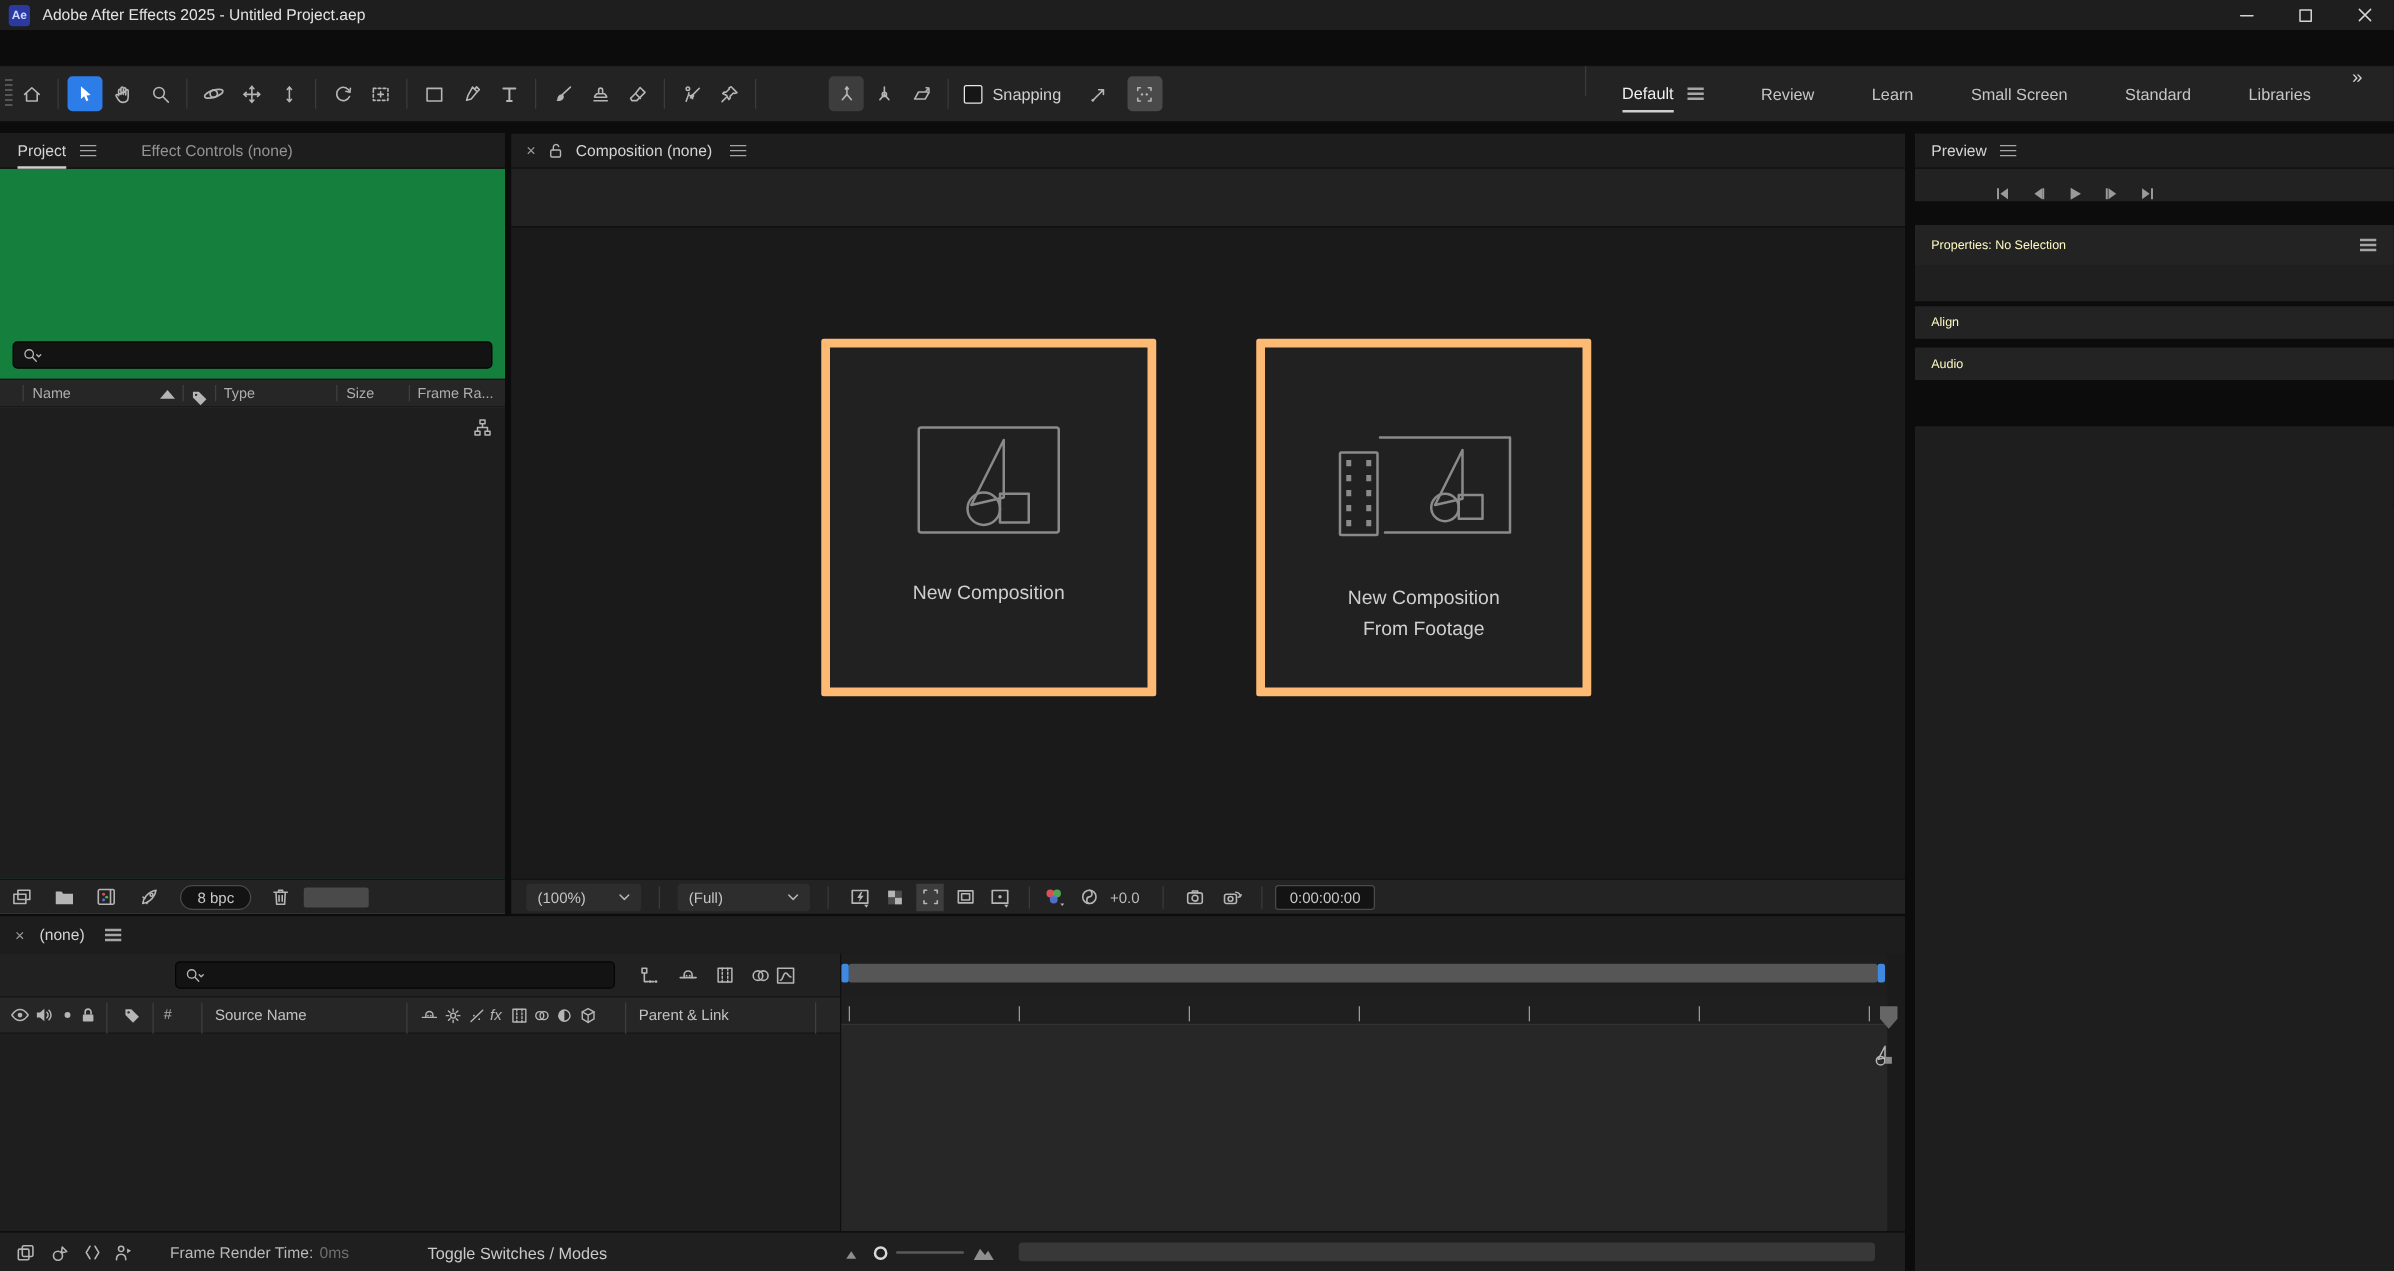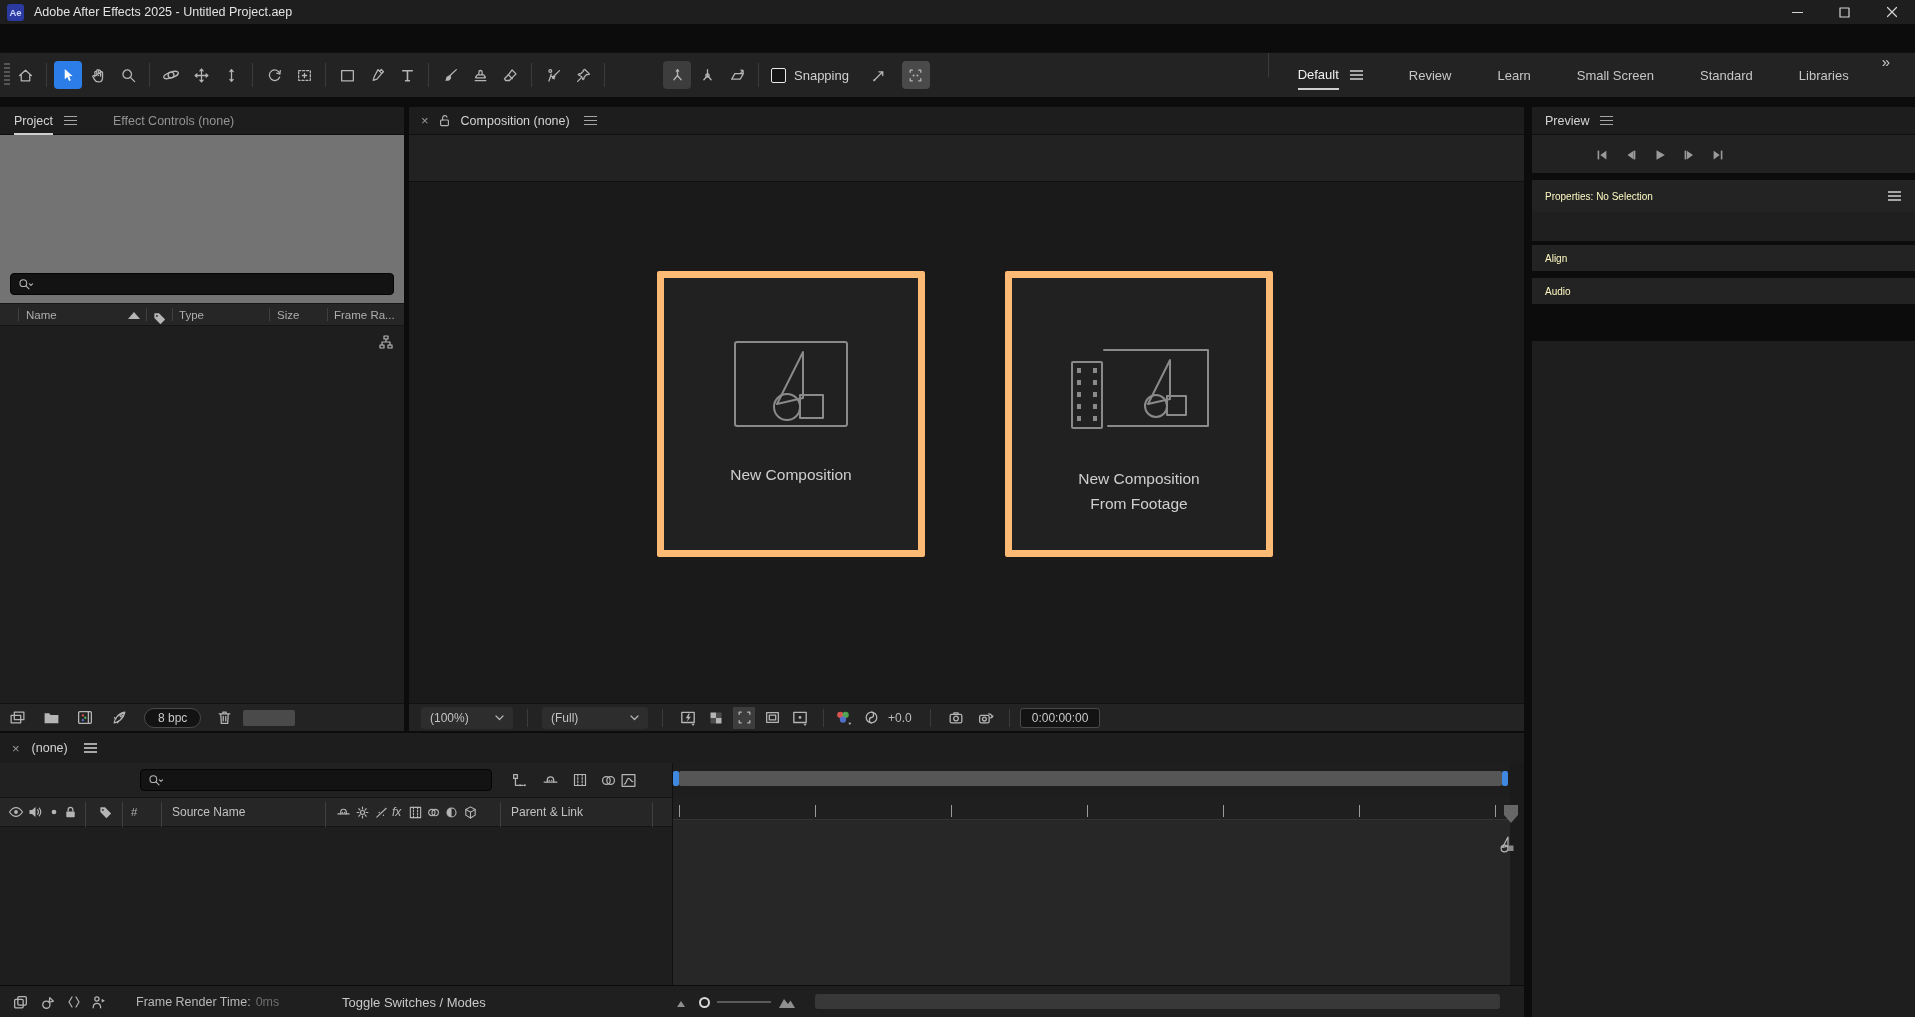--- a/index.html
+++ b/index.html
@@ -38,21 +38,21 @@
   .snaplabel{font-size:13px;color:#d0d0d0;margin-left:8px}
   .workspaces{margin-left:auto;display:flex;align-items:flex-start;height:100%;padding-right:16px}
   .ws{padding:0 23px;font-size:13px;color:#c6c6c6;display:flex;align-items:center;height:100%}
   .ws-active{color:#f0f0f0}
   .ws-active .wslbl{border-bottom:2px solid #cfcfcf;padding:6px 0}
   .ws .hmb{margin-left:11px}
   .ovf{font-size:15px;color:#cfcfcf;padding:0 10px;letter-spacing:-1px}
 
   
   .panels{position:absolute;left:0;top:98px;width:1915px;height:919px;background:#0c0c0c}
-  .panel{position:absolute;background:#737373;overflow:hidden}
+  .panel{position:absolute;background:#15803d;overflow:hidden}
   .tabstrip{height:28px;background:#1d1d1d;display:flex;align-items:center;border-bottom:1px solid #0f0f0f;box-sizing:border-box}
   .tlabel{font-size:12.5px;color:#d4d4d4}
   .tlabel.inact{color:#949494}
   .tlabel .underl{border-bottom:2px solid #cfcfcf;padding:5px 0}
   .closex{color:#9a9a9a;font-size:13px}
 
   
   .searchbox{position:absolute;background:#131313;border:1px solid #050505;border-radius:4px;height:22px;display:flex;align-items:center;padding:0 7px;box-sizing:border-box}
   .si{background:transparent;border:none;outline:none;flex:1;color:#ddd;font-size:12px;min-width:0}
   .colhead{position:absolute;left:0;width:100%;height:23px;background:#262626;border-top:1px solid #151515;border-bottom:1px solid #151515;font-size:11.5px;color:#aeaeae;box-sizing:border-box}
@@ -512,21 +512,21 @@
               <path d="M10.5 4.5a3.5 3.5 0 013.3 3.3M13.8 7.8l.7-1.4M13.8 7.8l-1.5.5"></path>
             </svg>
         </div>
         <div class="bsep" style="margin-left:12px"></div>
         <div class="chip tc" style="margin-left:10px">0:00:00:00</div>
       </div>
     </div>
 
     <div class="abs" style="left:1532px;top:9px;width:383px;height:910px">
 
-      <div class="rblock" style="top:0;height:66px;background:#222">
+      <div class="rblock" style="top:0;height:54px;background:#222">
         <div class="tabstrip">
           <span class="tlabel" style="margin-left:13px">Preview</span>
           <div class="hmb" style="margin-left:11px"></div>
         </div>
         <div class="transport" style="left:60px;top:38px">
           <div class="trbtn">
             <svg class="f" width="14" height="14" viewBox="0 0 16 16" style="fill:#9a9a9a">
                 <rect x="3" y="3" width="1.8" height="10"></rect>
                 <path d="M13 3 6 8l7 5z"></path>
               </svg>

